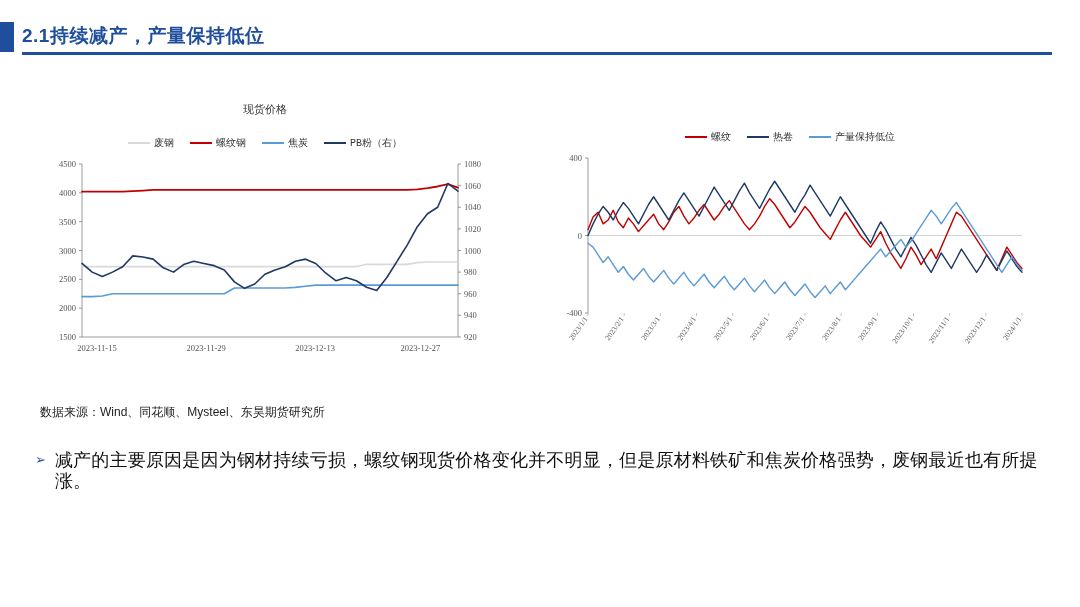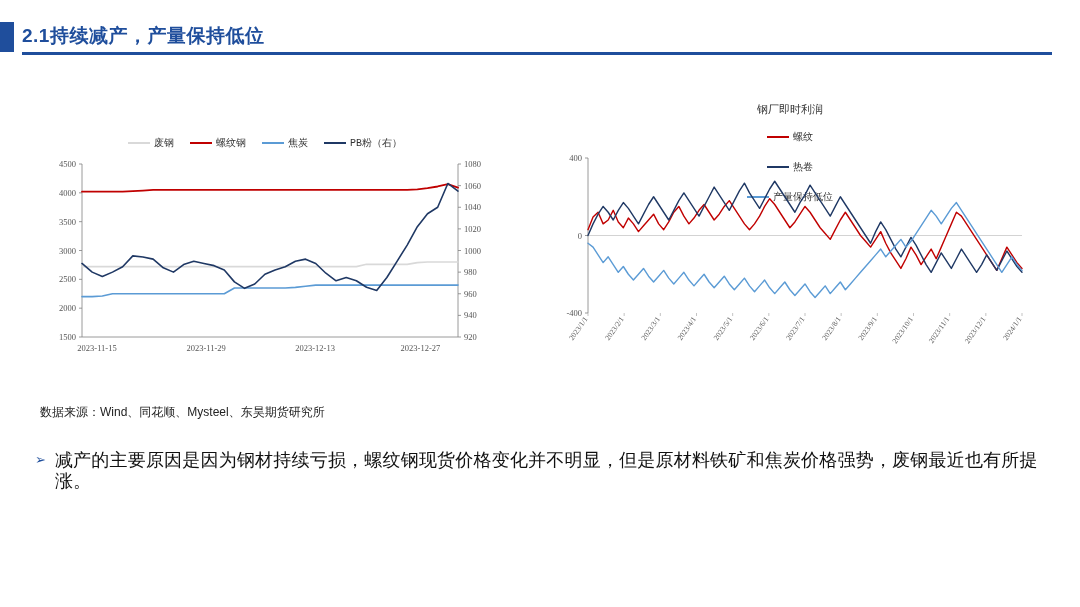--- a/index.html
+++ b/index.html
@@ -62,20 +62,21 @@
 
 <div class="slide">
 
   <div class="title-bar">
     <div class="title-accent"></div>
     <div class="title-text">2.1持续减产，产量保持低位</div>
     <div class="title-rule"></div>
   </div>
 
   <div class="panel" style="left:30px; top:100px; width:470px; height:290px;">
+    <div class="panel-title" style="top:2px;">现货价格</div>
     <div class="legend" style="top:36px;font-family:Liberation Mono, monospace;">
       <div class="legend-item">
         <span class="legend-swatch" style="background:#d9d9d9"></span>
         <span>废钢</span>
       </div>
       <div class="legend-item">
         <span class="legend-swatch" style="background:#c00000"></span>
         <span>螺纹钢</span>
       </div>
       <div class="legend-item">
@@ -128,22 +129,21 @@
           <path d="M52.00 138.63L62.16 138.63L72.32 138.06L82.49 135.75L92.65 135.75L102.81 135.75L112.97 135.75L123.14 135.75L133.30 135.75L143.46 135.75L153.62 135.75L163.78 135.75L173.95 135.75L184.11 135.75L194.27 135.75L204.43 129.98L214.59 129.98L224.76 129.98L234.92 129.98L245.08 129.98L255.24 129.98L265.41 129.41L275.57 128.25L285.73 127.10L295.89 127.10L306.05 127.10L316.22 127.10L326.38 127.10L336.54 127.10L346.70 127.10L356.86 127.10L367.03 127.10L377.19 127.10L387.35 127.10L397.51 127.10L407.68 127.10L417.84 127.10L428.00 127.10" fill="none" stroke="#5b9bd5" stroke-width="1.6" stroke-linejoin="round" stroke-linecap="round"></path>
           <path d="M52.00 105.48L62.16 114.13L72.32 118.45L82.49 114.13L92.65 108.72L102.81 97.91L112.97 98.99L123.14 101.15L133.30 109.80L143.46 114.13L153.62 106.56L163.78 103.31L173.95 105.48L184.11 107.64L194.27 111.96L204.43 123.86L214.59 130.34L224.76 126.02L234.92 116.29L245.08 111.96L255.24 108.72L265.41 103.31L275.57 101.15L285.73 105.48L295.89 115.21L306.05 122.78L316.22 119.53L326.38 122.78L336.54 129.26L346.70 132.51L356.86 119.53L367.03 103.31L377.19 87.09L387.35 68.71L397.51 55.74L407.68 49.25L417.84 25.46L428.00 33.03" fill="none" stroke="#1f3864" stroke-width="1.6" stroke-linejoin="round" stroke-linecap="round"></path>
           <text x="67.04" y="193" text-anchor="middle" font-size="8.5" fill="#555" font-family="Liberation Serif, serif">2023-11-15</text>
           <text x="176.08" y="193" text-anchor="middle" font-size="8.5" fill="#555" font-family="Liberation Serif, serif">2023-11-29</text>
           <text x="285.12" y="193" text-anchor="middle" font-size="8.5" fill="#555" font-family="Liberation Serif, serif">2023-12-13</text>
           <text x="390.40000000000003" y="193" text-anchor="middle" font-size="8.5" fill="#555" font-family="Liberation Serif, serif">2023-12-27</text>
         </svg></div>
   </div>
 
   <div class="panel" style="left:540px; top:100px; width:500px; height:290px;">
-    <div class="panel-title" style="top:2px;">钢厂即时利润</div>
-    <div class="legend" style="top:30px;flex-direction:column;">
+    <div class="legend" style="top:30px;">
       <div class="legend-item">
         <span class="legend-swatch" style="background:#c00000"></span>
         <span>螺纹</span>
       </div>
       <div class="legend-item">
         <span class="legend-swatch" style="background:#1f3864"></span>
         <span>热卷</span>
       </div>
       <div class="legend-item">
         <span class="legend-swatch" style="background:#5b9bd5"></span>

